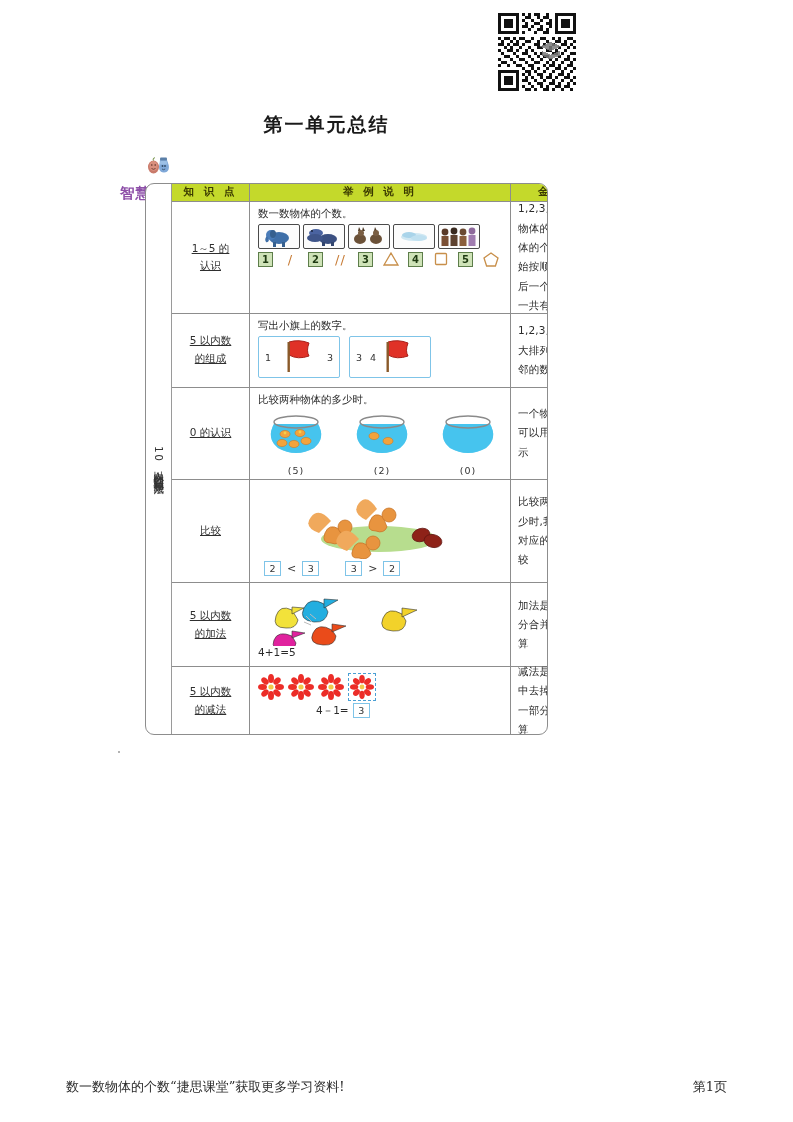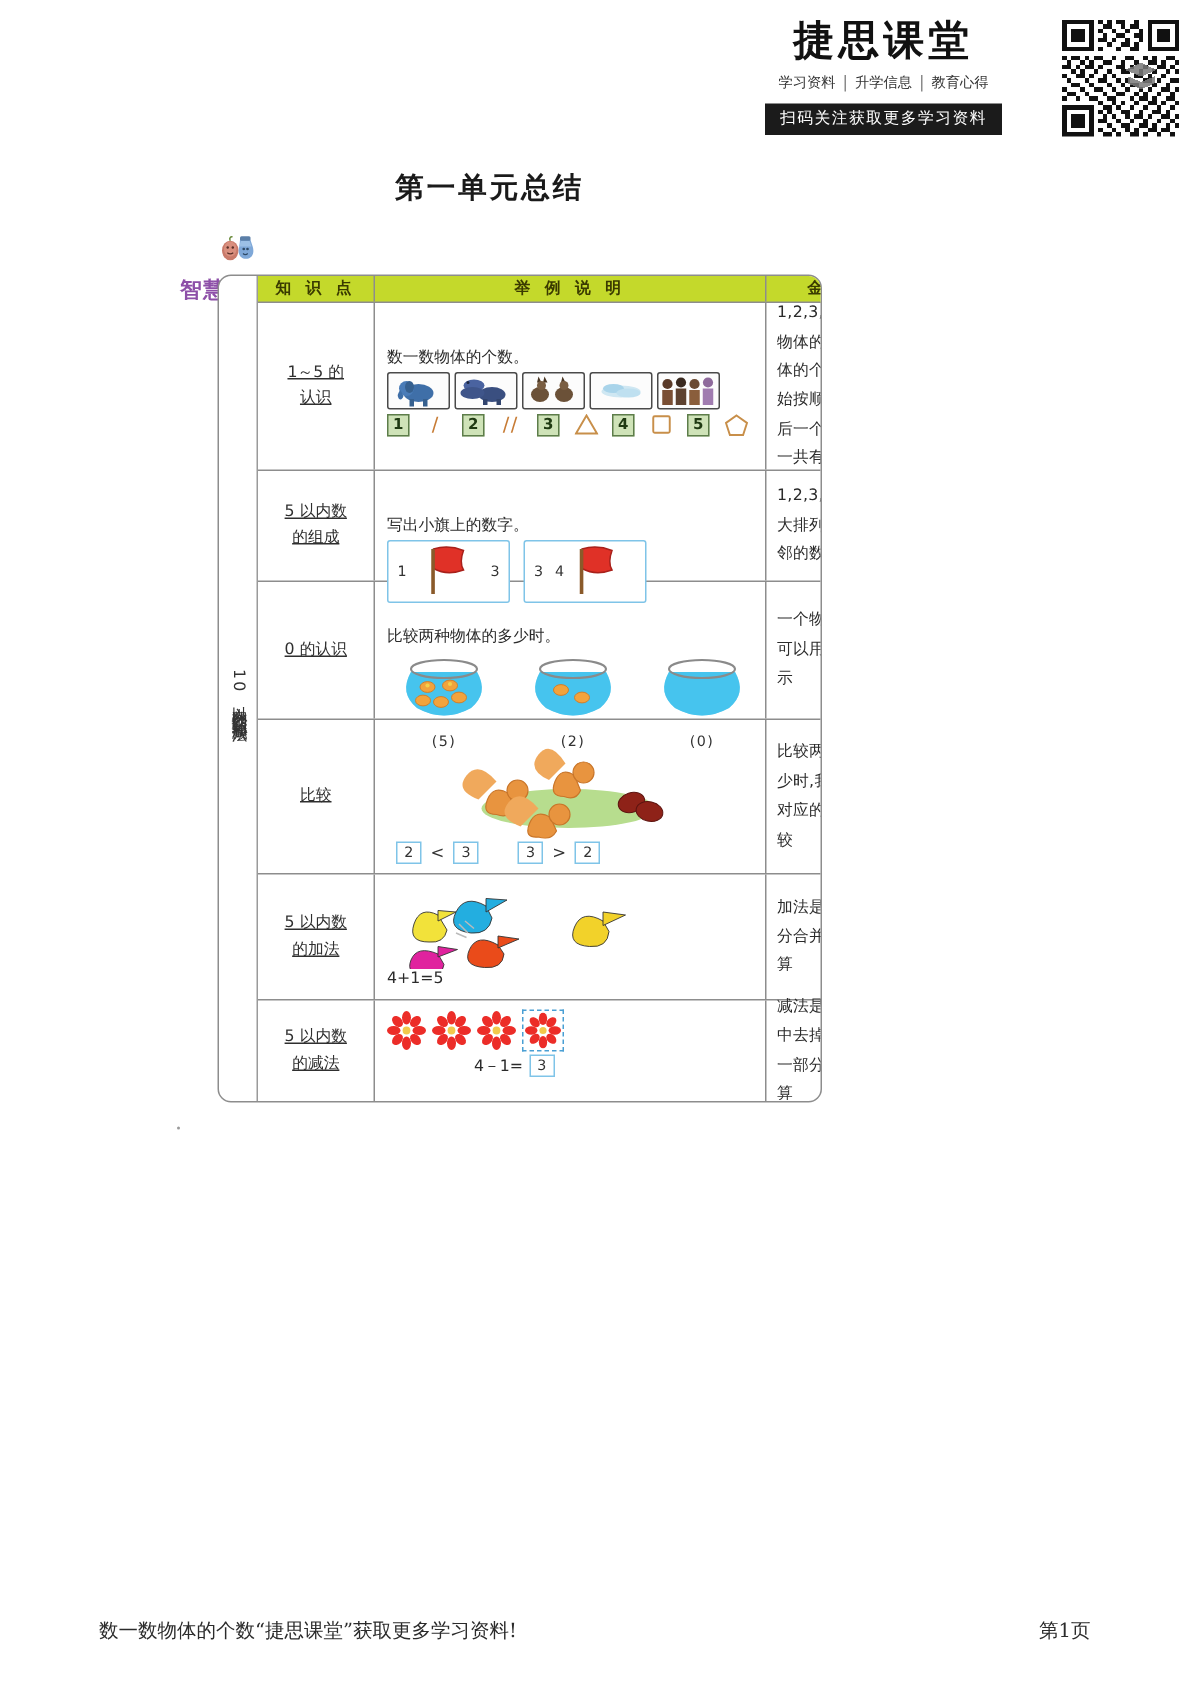--- a/index.html
+++ b/index.html
@@ -115,21 +115,21 @@
     text-align: center; font-size: 10.5px; line-height: 1.7;
     color: #2f2f2f; padding: 2px 6px; text-decoration: underline;
   }
   .cell-example { padding: 5px 4px 4px 8px; position: relative; }
   .cell-tip {
     padding: 7px 6px 7px 7px;
     font-size: 10.5px; line-height: 1.85; color: #2b2b2b;
     letter-spacing: 0.2px;
     display: flex; align-items: center;
   }
-  .ex-caption { font-size: 10.5px; color: #2b2b2b; margin-bottom: 3px; margin-top: 24px; }
+  .ex-caption { font-size: 10.5px; color: #2b2b2b; margin-bottom: 3px; }
 
   
   .r1 { height: 112px; }
   .r2 { height: 74px; }
   .r3 { height: 92px; }
   .r4 { height: 104px; }
   .r5 { height: 84px; }
   .r6 { height: 67px; }
 
   
@@ -200,31 +200,20 @@
     padding: 0 66px;
     display: flex; align-items: center; justify-content: space-between;
     font-family: "DejaVu Serif", "Liberation Serif", serif;
     font-size: 13px; color: #2b2b2b;
   }
 </style>
 </head>
 <body>
 
 <div class="brand-header">
-  <div class="brand-left">
-    <div class="brand-title">捷思课堂</div>
-    <div class="brand-sub">
-      <span class="item">学习资料</span>
-      <span class="sep"></span>
-      <span class="item">升学信息</span>
-      <span class="sep"></span>
-      <span class="item">教育心得</span>
-    </div>
-    <div class="brand-banner">扫码关注获取更多学习资料</div>
-  </div>
 
   <div class="qr">
     <svg width="78" height="78" viewBox="0 0 26 26" shape-rendering="crispEdges">
       <rect width="26" height="26" fill="#fff"></rect>
       <g fill="#111">
         <path d="M0 0h7v7H0zM19 0h7v7h-7zM0 19h7v7H0z"></path>
       </g>
       <g fill="#fff">
         <path d="M1 1h5v5H1zM20 1h5v5h-5zM1 20h5v5H1z"></path>
       </g>

